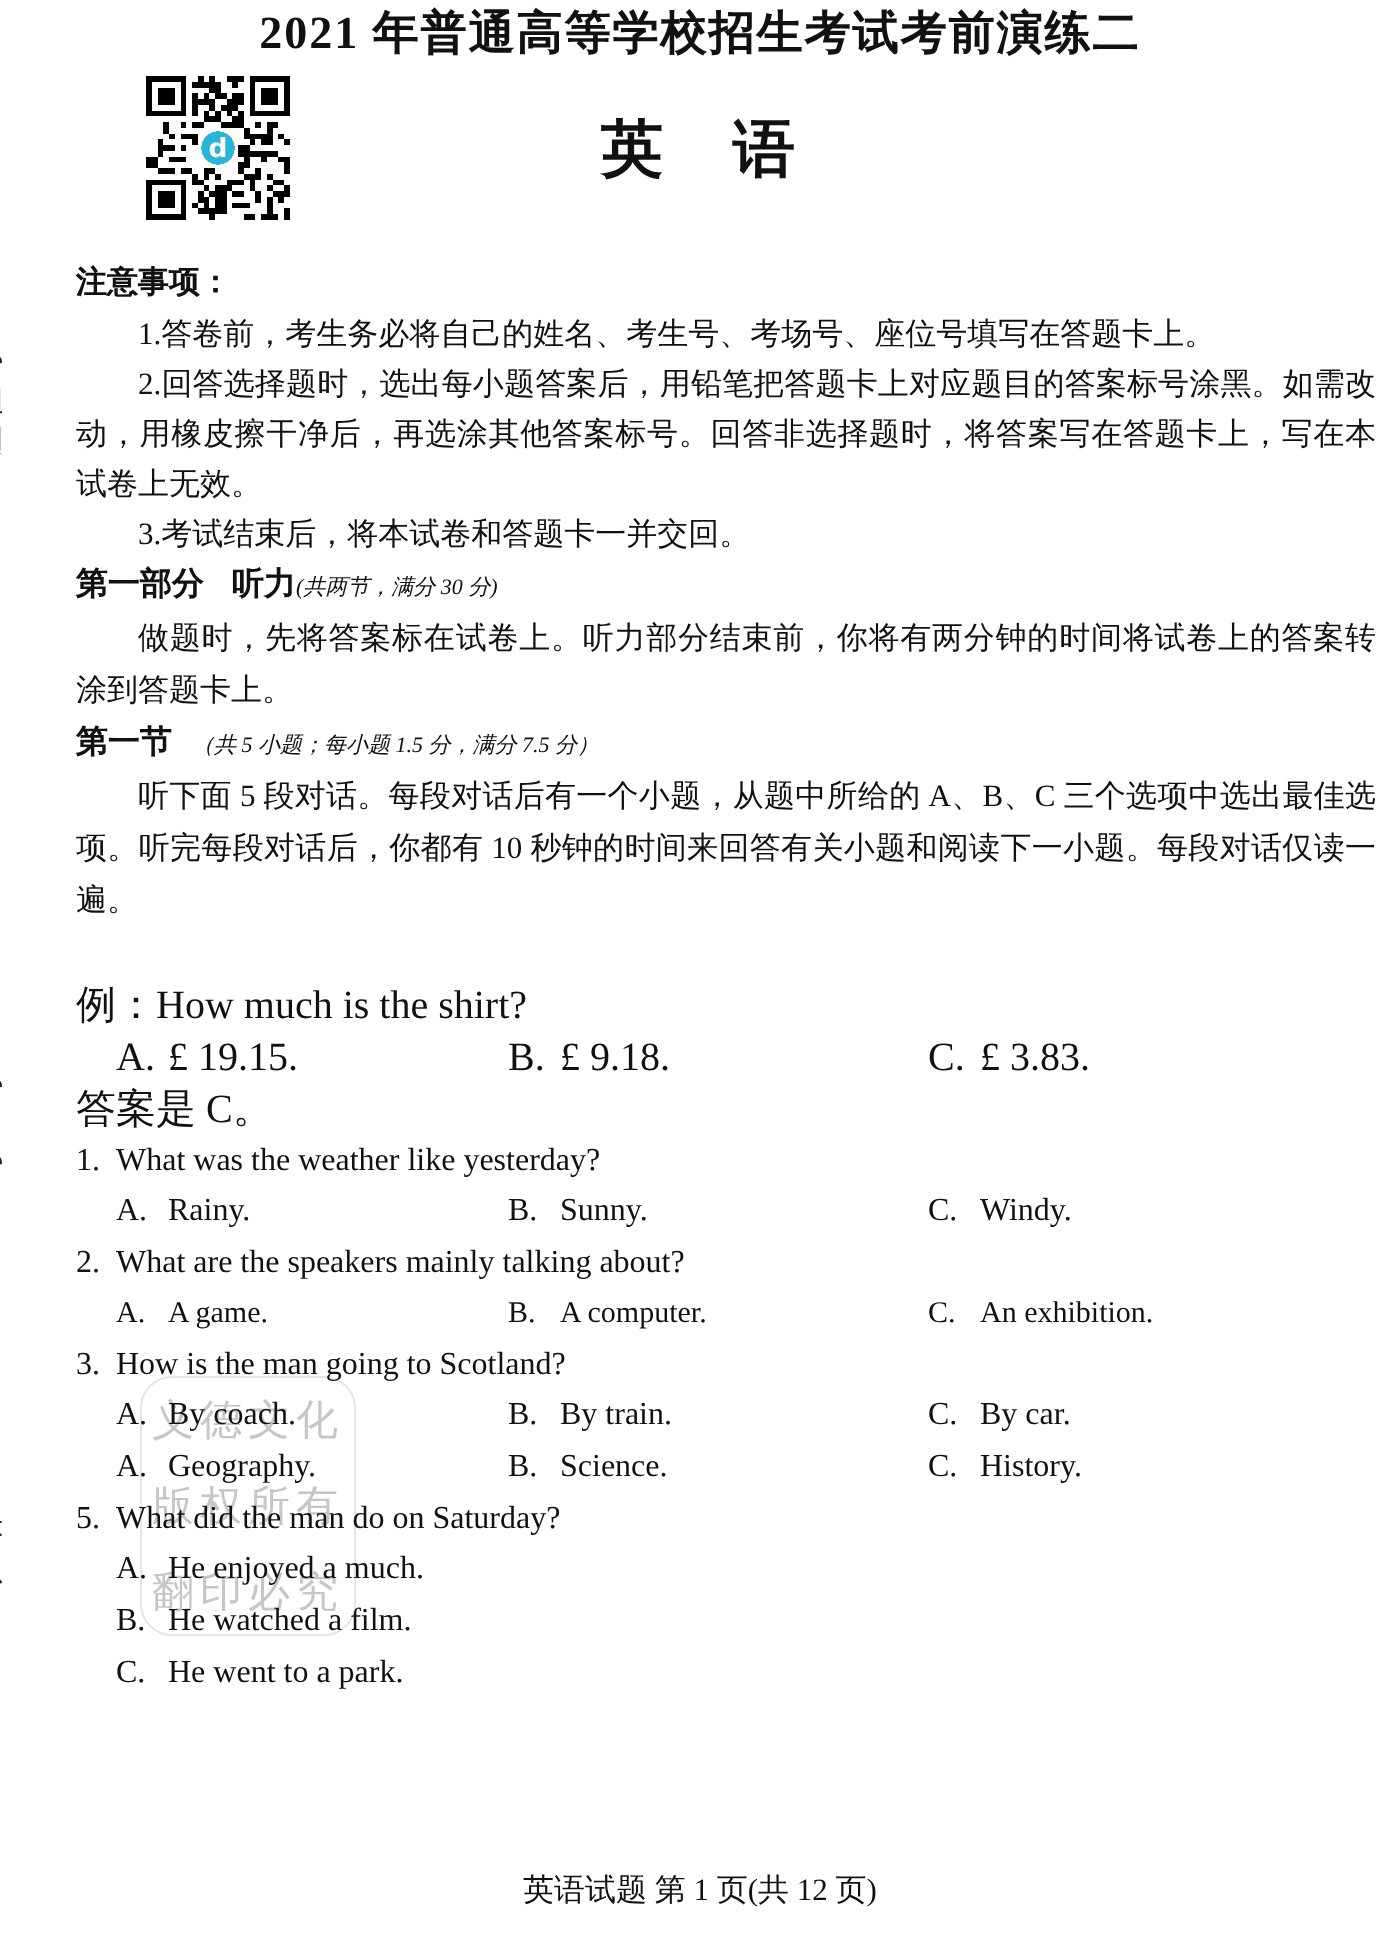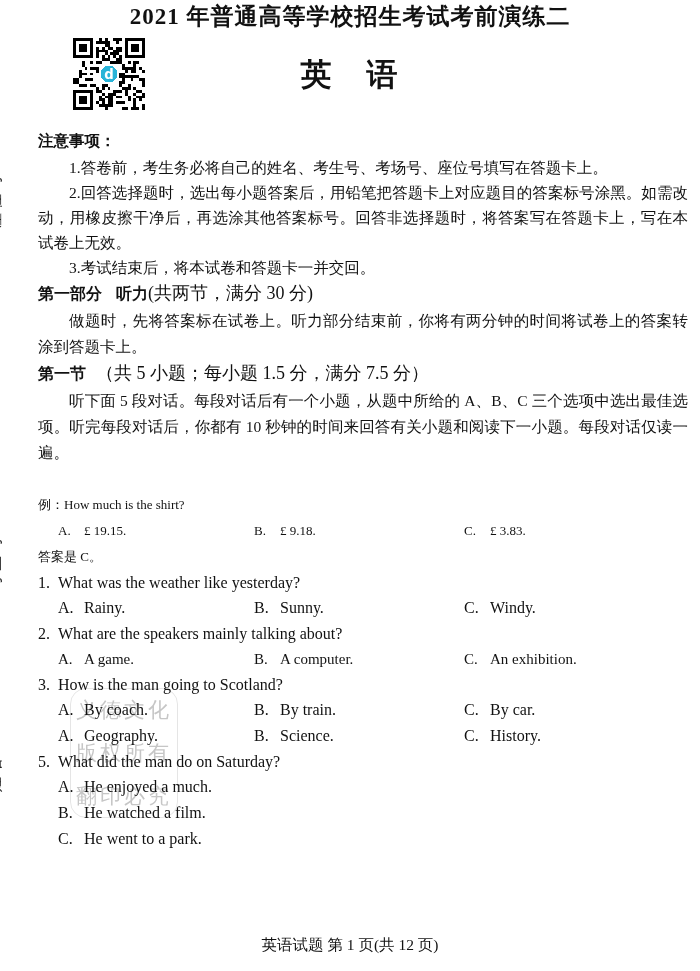--- a/index.html
+++ b/index.html
@@ -41,30 +41,30 @@
     font-family:"Liberation Sans","DejaVu Sans",sans-serif;
   }
   .watermark div{white-space:nowrap;}
 
   
   .content{
     position:absolute;left:38px;top:130px;width:650px;z-index:1;
     font-size:15.5px;line-height:25px;text-align:justify;
   }
   .hei{font-family:Liberation Mono, monospace;font-weight:bold;}
-  .kai{font-size:18px;}
+  .kai{font-style:italic;font-size:11px;}
   .content p{margin:0;}
   .indent{text-indent:2em;}
 
   .part-head{margin-top:27px;line-height:26px;font-size:16px;}
   .part-head .gap{display:inline-block;width:14px;}
   .sec-head{margin-top:22px;line-height:26px;font-size:16px;}
   .intro{line-height:26px;}
 
-  .qa{margin-top:26px;font-size:13px;line-height:26px;}
+  .qa{margin-top:26px;font-size:20px;line-height:26px;}
   .qa .line{line-height:26px;}
   .qnum{display:inline-block;min-width:20px;}
   .optrow{display:flex;padding-left:20px;line-height:26px;}
   .optrow .c1{width:196px;}
   .optrow .c2{width:210px;}
   .optrow .c3{flex:1;}
   .okey{display:inline-block;min-width:26px;}
   .optstack .sline{padding-left:20px;line-height:26px;}
 
   

